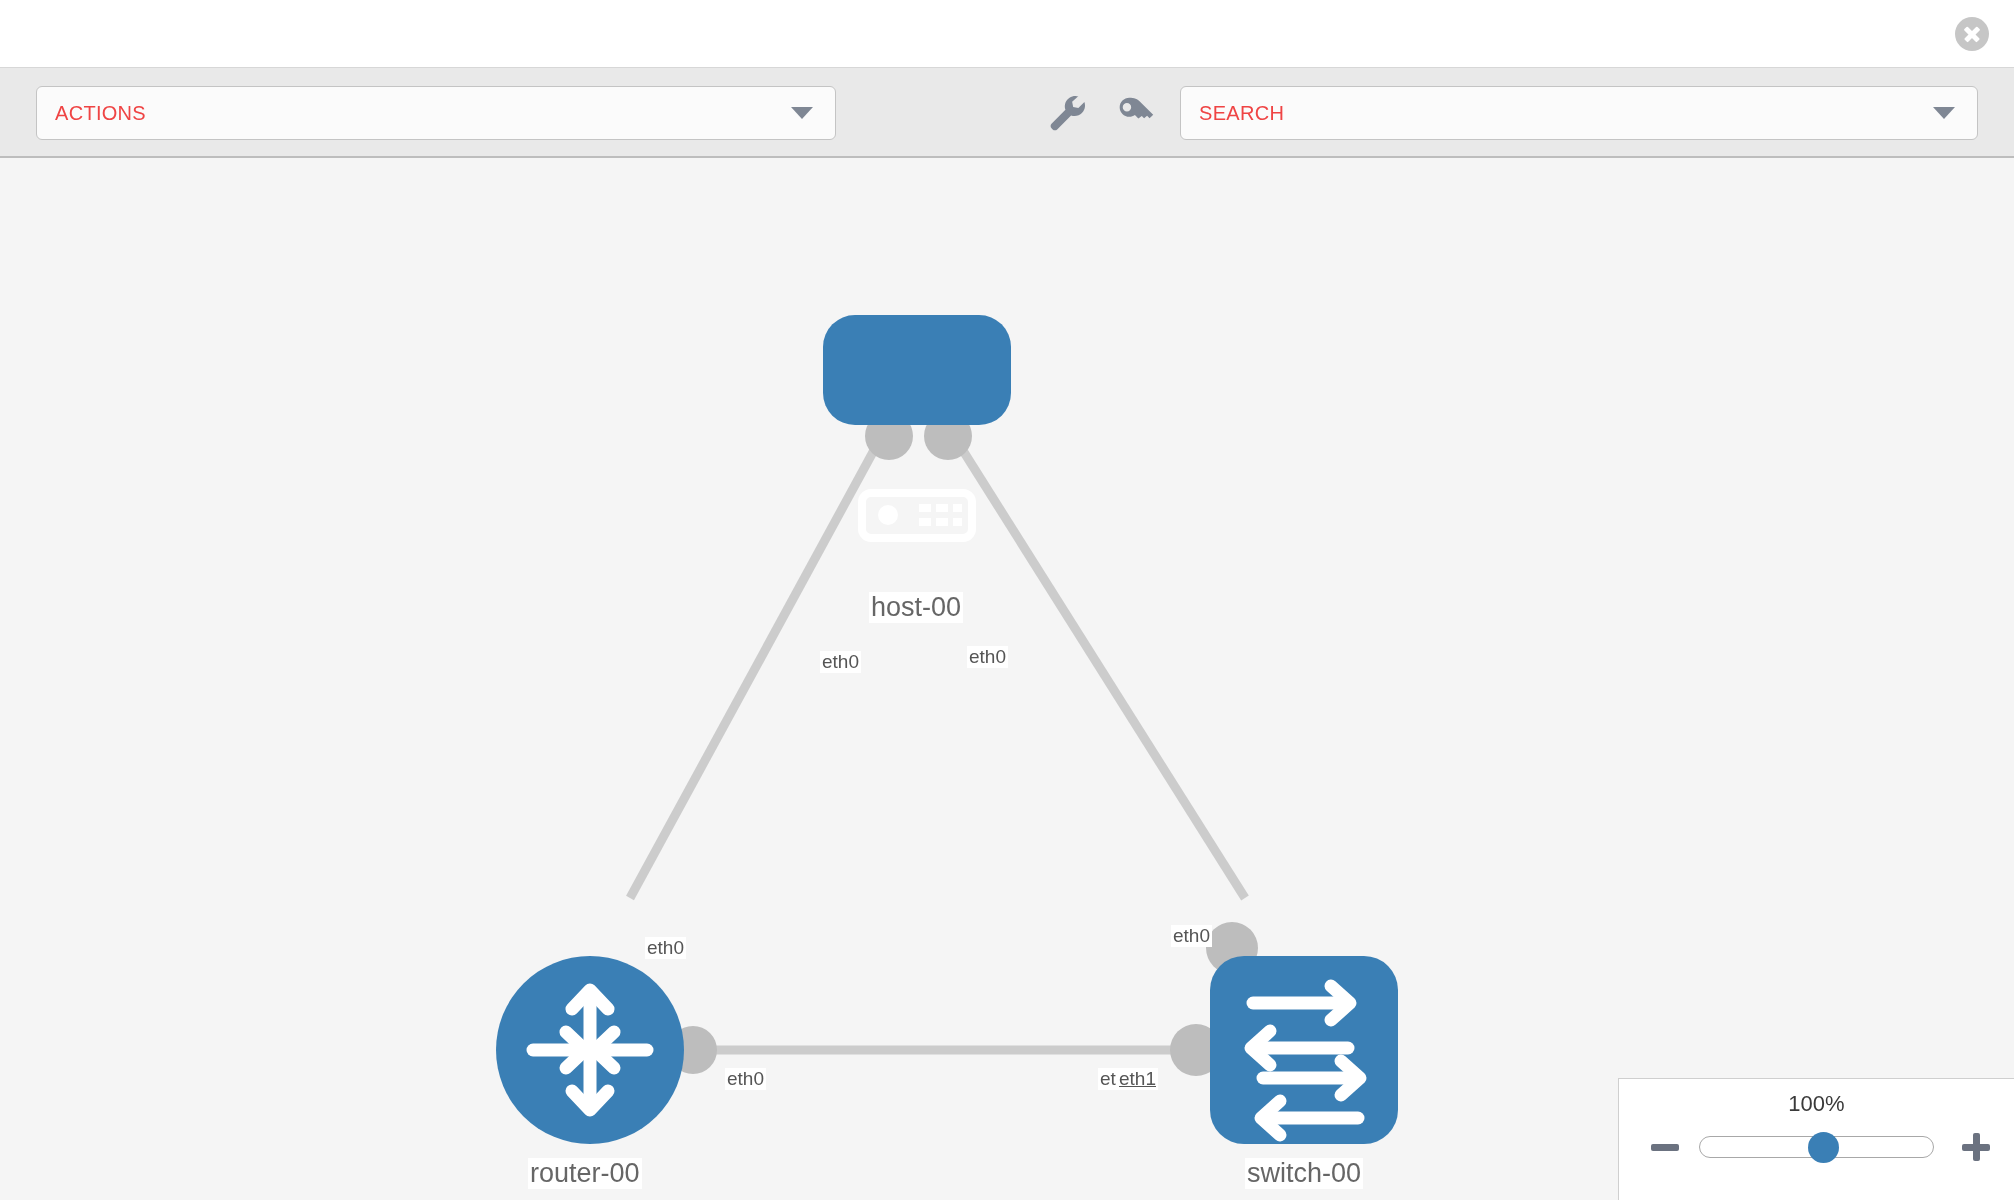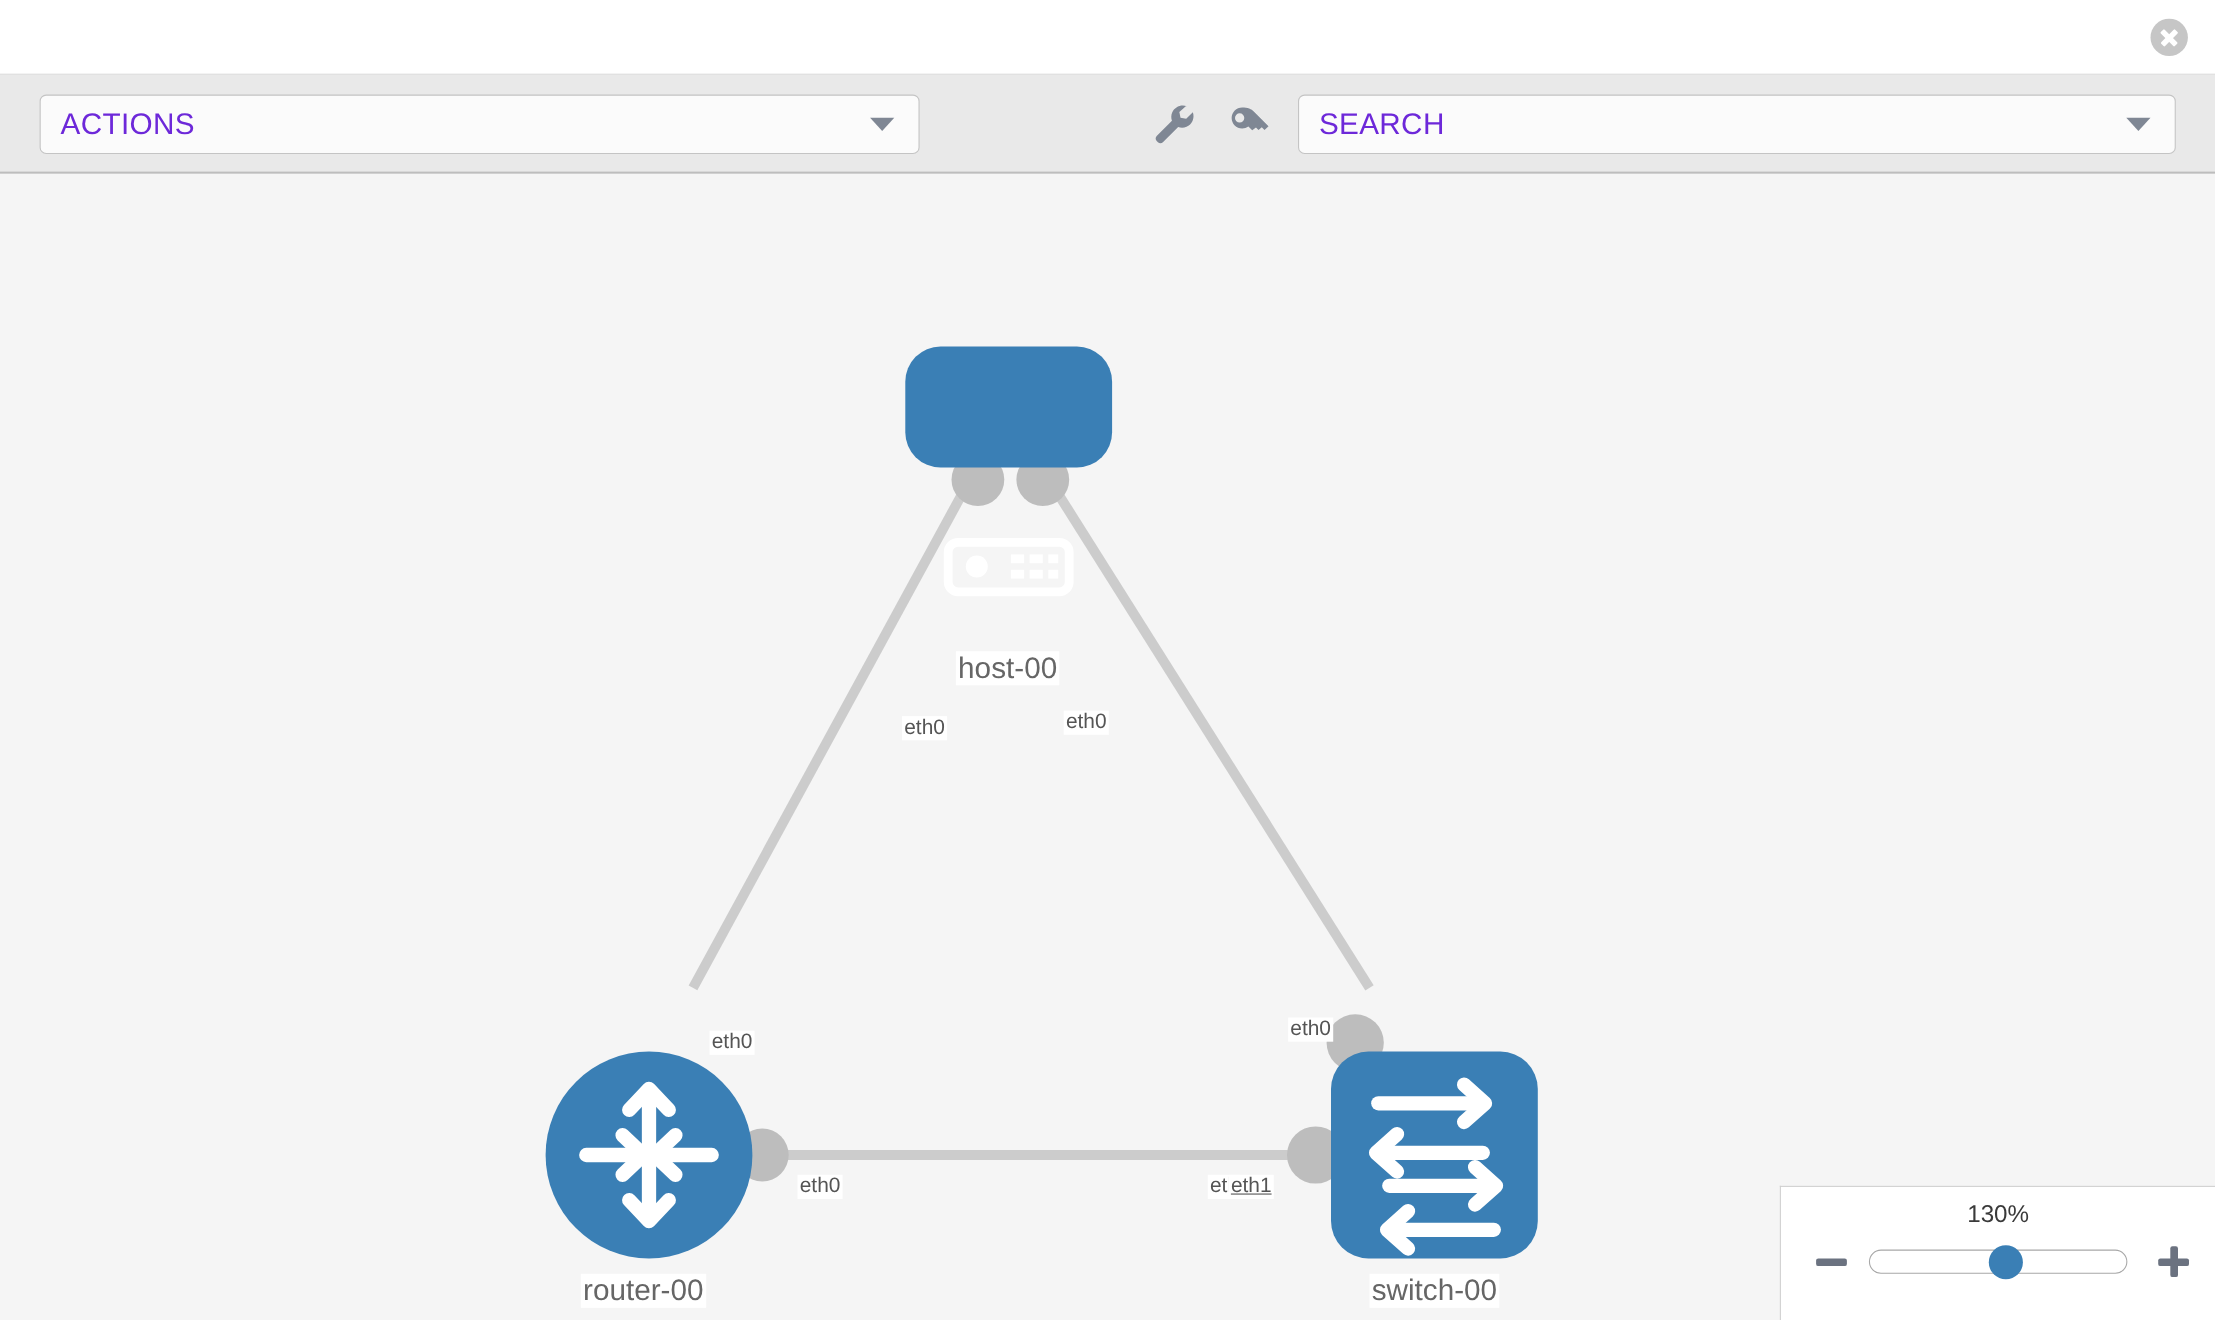--- a/index.html
+++ b/index.html
@@ -47,21 +47,21 @@
   .select-box {
     position: absolute;
     background: #fbfbfb;
     border: 1px solid #c4c4c4;
     border-radius: 6px;
     cursor: pointer;
   }
   .select-box .sel-label {
     position: absolute; left: 18px; top: 50%;
     transform: translateY(-50%);
-    font-size: 27px; color: #6d28d9; letter-spacing: 0.3px;
+    font-size: 20px; color: #ef4444; letter-spacing: 0.3px;
   }
   .caret {
     position: absolute; right: 22px; top: 50%;
     transform: translateY(-50%);
     width: 0; height: 0;
     border-left: 11px solid transparent;
     border-right: 11px solid transparent;
     border-top: 12px solid #7f8794;
   }
   #actions-select { left: 36px; top: 18px; width: 800px; height: 54px; }
@@ -258,21 +258,21 @@
     <div class="edge-label" style="left:820px; top:449px;">eth0</div>
     <div class="edge-label" style="left:967px; top:444px;">eth0</div>
     <div class="edge-label" style="left:645px; top:735px;">eth0</div>
     <div class="edge-label" style="left:1171px; top:723px;">eth0</div>
     <div class="edge-label" style="left:725px; top:866px;">eth0</div>
     <div class="edge-label" style="left:1098px; top:866px;">eth</div>
     <div class="edge-label" style="left:1117px; top:866px;text-decoration:underline;">eth1</div>
   </div>
 
   <div class="zoom-panel">
-    <div class="zoom-value">130%</div>
+    <div class="zoom-value">100%</div>
     <div class="zoom-row">
       <div class="zoom-minus"></div>
       <div class="zoom-track">
         <div class="zoom-thumb" id="zoom-thumb" style="left: calc(53% - 15px);"></div>
       </div>
       <div class="zoom-plus"></div>
     </div>
   </div>
 
 </div>

